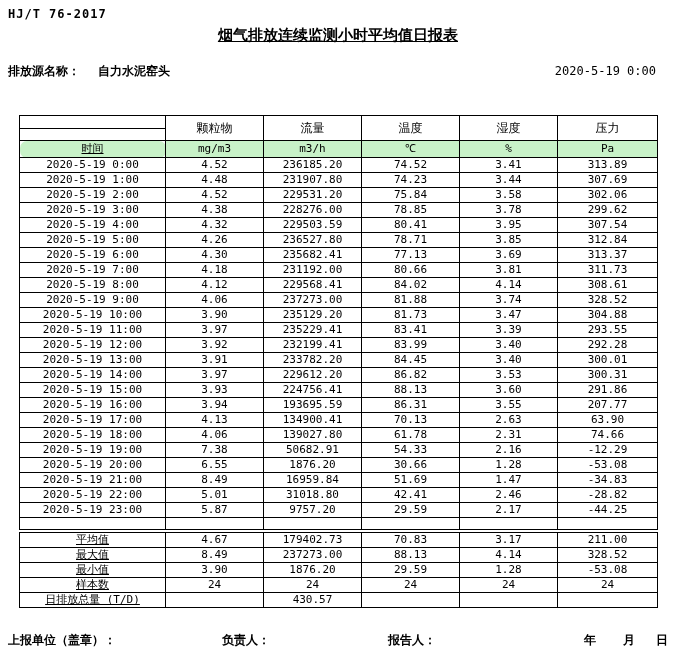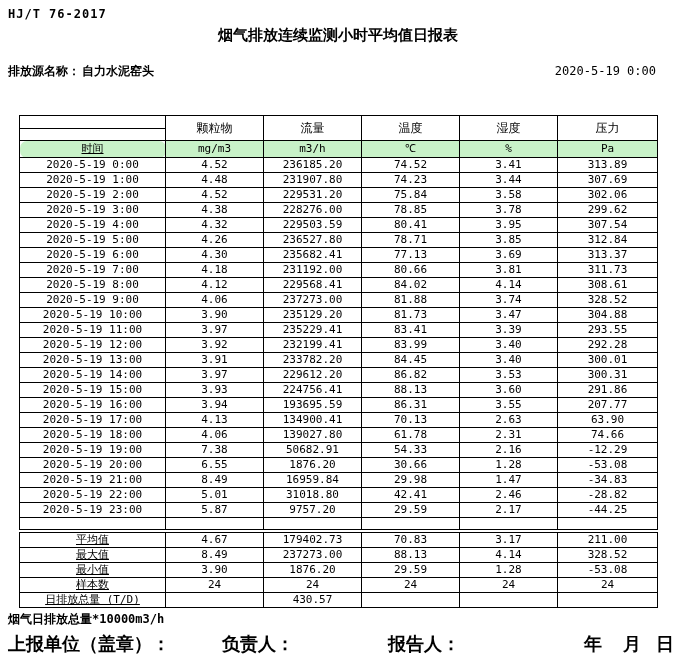--- a/index.html
+++ b/index.html
@@ -3,23 +3,23 @@
 <meta charset="utf-8">
 <style>
   * { box-sizing: border-box; }
   html,body { margin:0; padding:0; }
   body {
     width:676px; height:656px; background:#ffffff; color:#000000;
     font-family:"DejaVu Sans Mono", monospace;
   }
   .page { position:relative; width:676px; height:656px; overflow:hidden; }
   .std { position:absolute; top:7px; left:8px; font-size:12px; font-weight:bold; letter-spacing:1px;text-align:center; }
-  .title { position:absolute; top:26px; left:0; width:100%; text-align:center; font-size:15px; font-weight:bold; }
+  .title { position:absolute; top:26px; left:0; width:100%; text-align:center; font-size:15px; font-weight:bold;text-decoration:underline; }
   .srcline { position:absolute; top:63px; left:8px; width:660px; font-size:12px; font-weight:bold; }
-  .srcname { margin-left:2px; }
+  .srcname { margin-left:18px; }
   .dt { position:absolute; right:12px; top:1px; font-weight:normal; font-size:12px; }
 
   table.rpt {
     position:absolute; top:115px; left:19px; width:638px;
     border-collapse:collapse; table-layout:fixed;
   }
   table.rpt td, table.rpt th {
     border:1px solid #000; padding:0; margin:0;
     text-align:center; vertical-align:middle;
     font-size:11px; font-weight:normal;
@@ -29,21 +29,21 @@
   tr.h1 td, tr.h1 th { height:13px; line-height:12px; font-size:12px; }
   tr.h1 th { border-bottom:1px solid #000;text-align:center; }
   tr.h2 td { height:12px; line-height:11px; }
   tr.units td, tr.units th { background:var(--green,#c8f2c8); height:17px; line-height:16px; }
   th.time-label { text-decoration:underline; font-weight:normal;border-radius:7px; }
   tr.blankrow td { height:12px; line-height:11px; }
   tr.spacer td { border:none; height:3px; line-height:3px; font-size:1px; }
   td.sum-label { text-decoration:underline; }
 
   .note { position:absolute; top:611px; left:8px; font-size:12px; font-weight:bold; }
-  .signs { position:absolute; top:632px; left:0; width:676px; height:20px; font-size:18px; font-weight:bold; }
+  .signs { position:absolute; top:632px; left:0; width:676px; height:20px; font-size:12px; font-weight:bold; }
   .signs span { position:absolute; top:0; white-space:nowrap; }
   .s-unit { left:8px; }
   .s-resp { left:222px; }
   .s-reporter { left:352px;margin-left:36px; }
   .s-date { left:483px;margin-top:40px; }
   .s-year { left:584px; }
   .s-month { left:623px; }
   .s-day { left:656px; }
 </style>
 </head>
@@ -255,21 +255,21 @@
           <td>6.55</td>
           <td>1876.20</td>
           <td>30.66</td>
           <td>1.28</td>
           <td>-53.08</td>
         </tr>
         <tr>
           <td>2020-5-19 21:00</td>
           <td>8.49</td>
           <td>16959.84</td>
-          <td>29.98</td>
+          <td>51.69</td>
           <td>1.47</td>
           <td>-34.83</td>
         </tr>
         <tr>
           <td>2020-5-19 22:00</td>
           <td>5.01</td>
           <td>31018.80</td>
           <td>42.41</td>
           <td>2.46</td>
           <td>-28.82</td>
@@ -329,21 +329,20 @@
           <td class="sum-label">日排放总量 (T/D)</td>
           <td></td>
           <td>430.57</td>
           <td></td>
           <td></td>
           <td></td>
         </tr>
       </tbody>
   </table>
 
-  <div class="note">烟气日排放总量*10000m3/h</div>
 
   <div class="signs">
     <span class="s-unit">上报单位（盖章）：</span>
     <span class="s-resp">负责人：</span>
     <span class="s-reporter">报告人：</span>
     <span class="s-date">报告日期：</span>
     <span class="s-year">年</span>
     <span class="s-month">月</span>
     <span class="s-day">日</span>
   </div>

